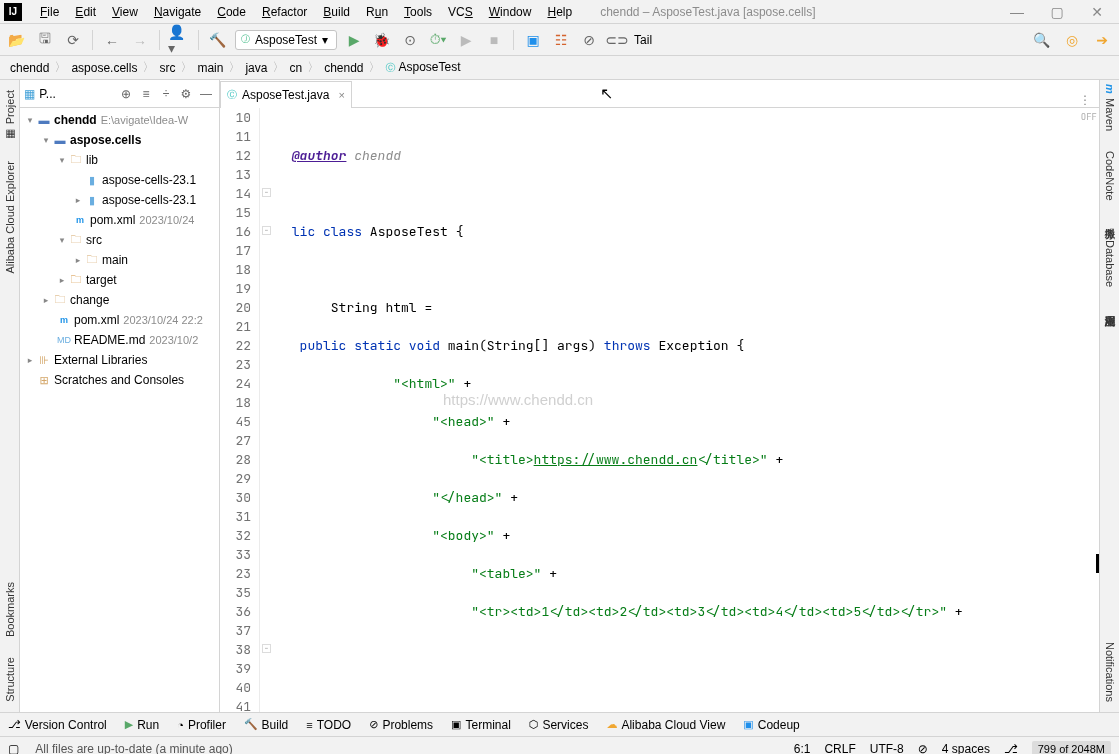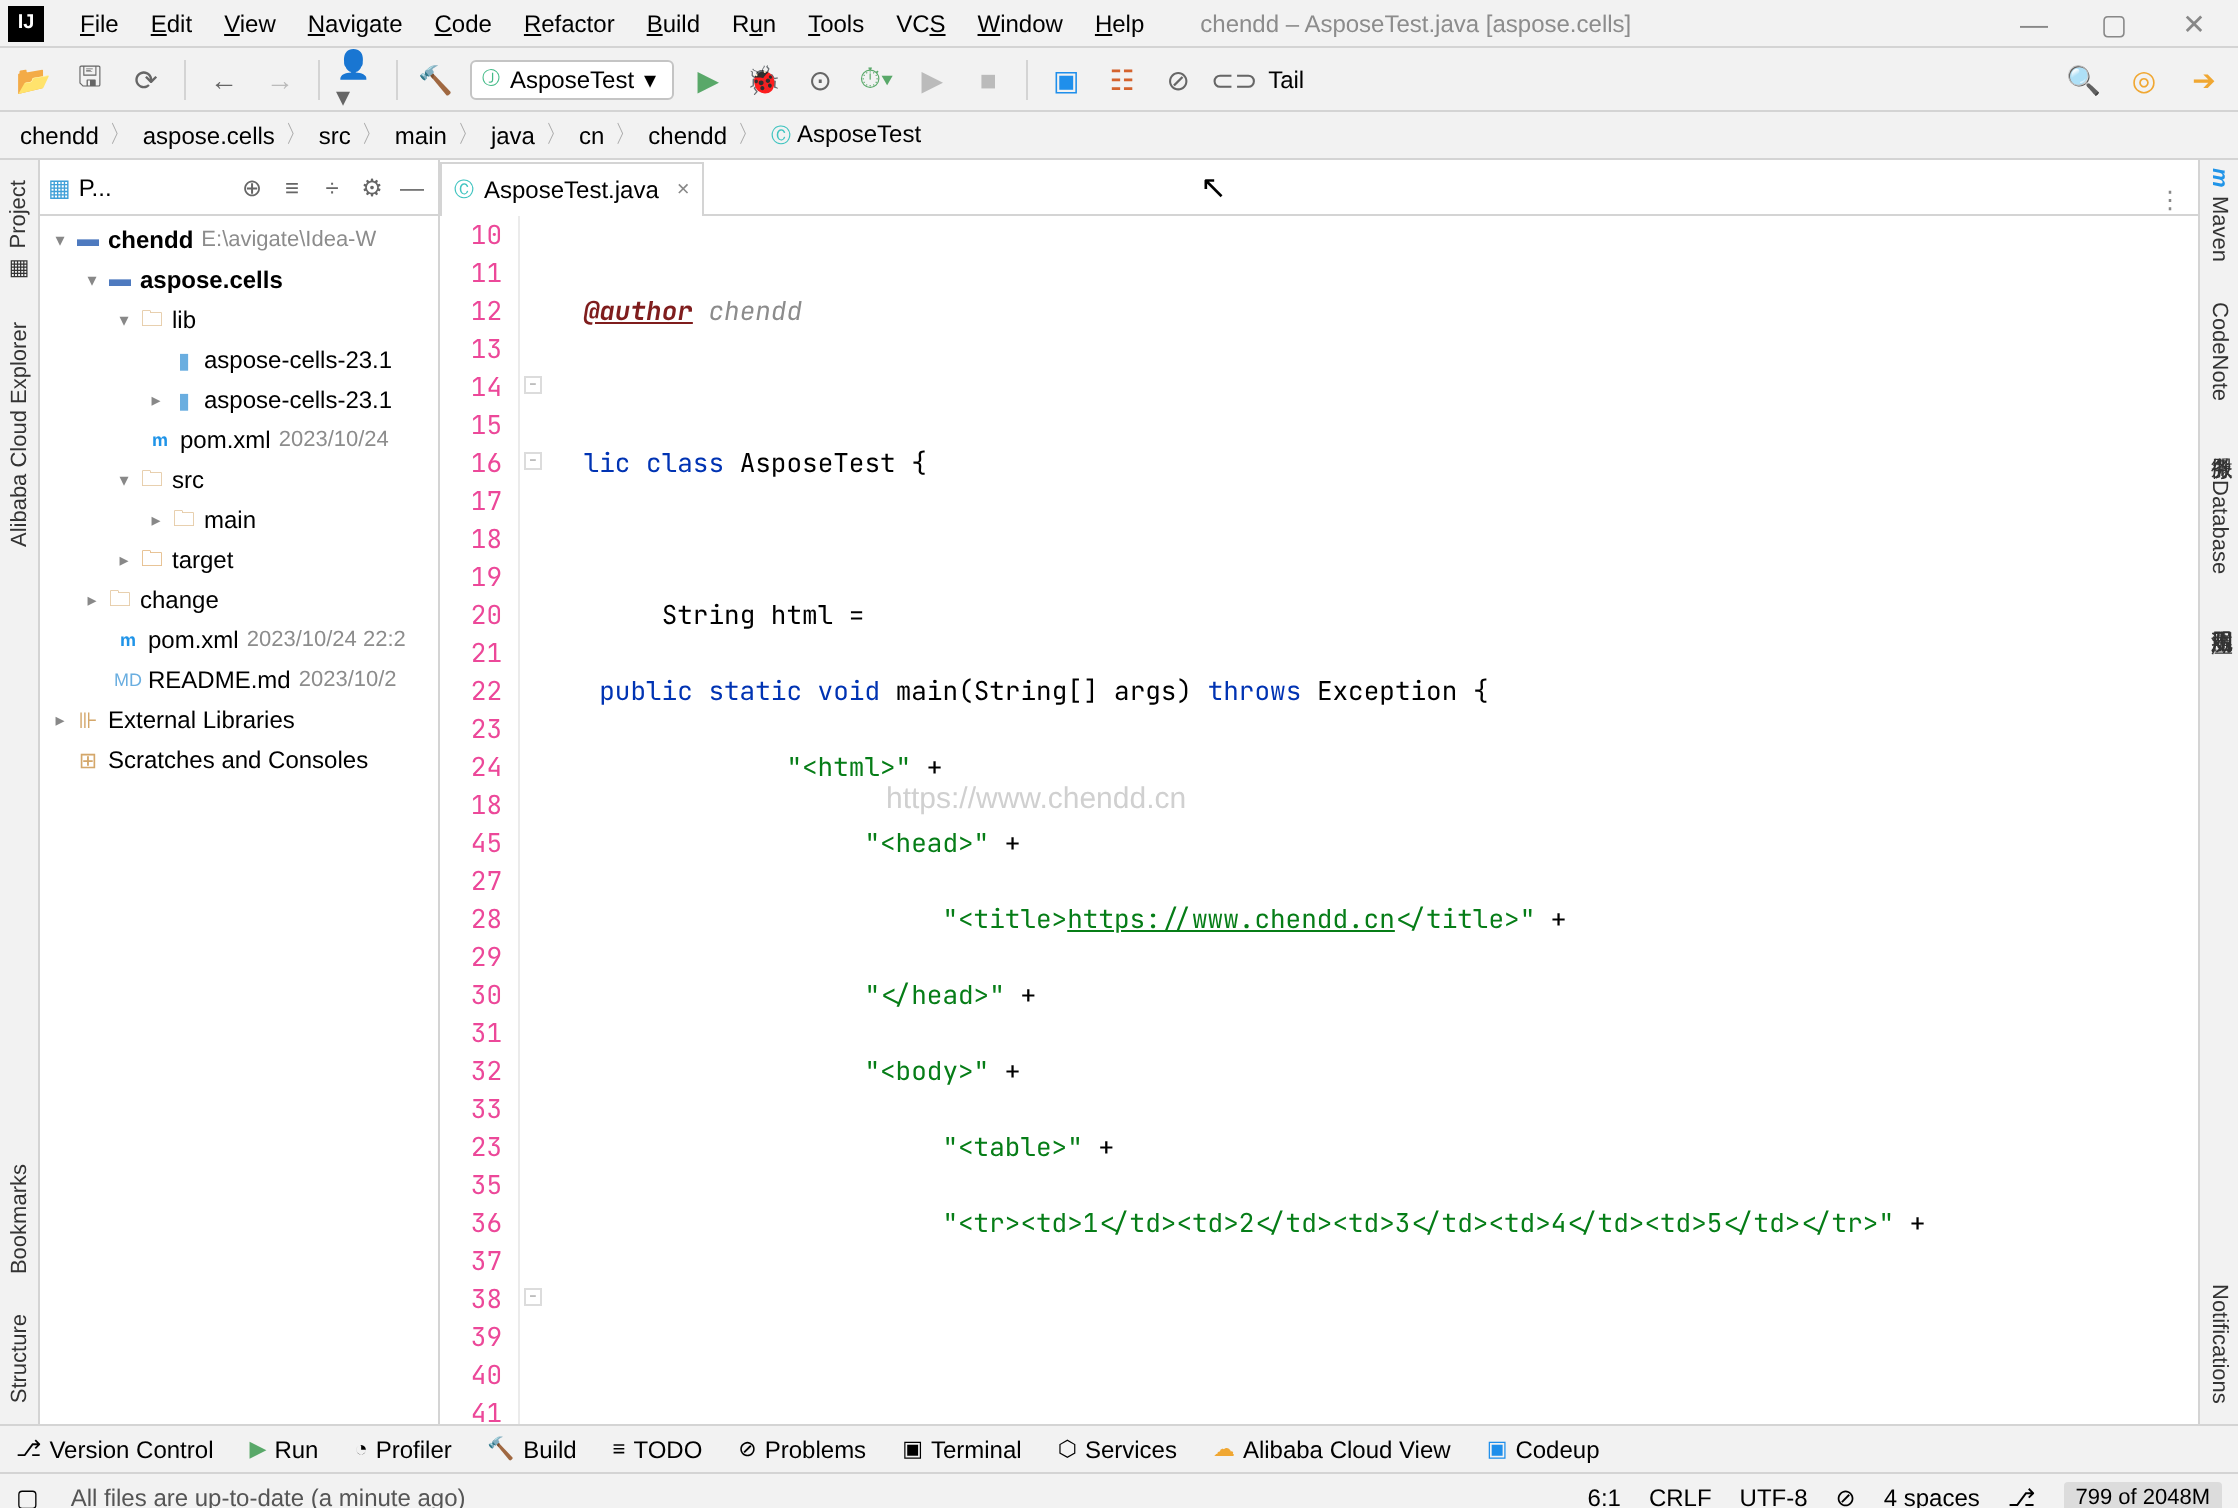--- a/index.html
+++ b/index.html
@@ -49,33 +49,33 @@
 
 .editor-area { flex: 1; background: #fff; display: flex; flex-direction: column; }
 .tabs-row { height: 28px; border-bottom: 1px solid #d4d4d4; display: flex; align-items: flex-end; position: relative; }
 .tab { height: 27px; border: 1px solid #d4d4d4; border-bottom: none; background: #fff; display: flex; align-items: center; padding: 0 6px; gap: 5px; font-size: 12px; position: relative; top: 1px; }
 .tab .j-icon { color: #40c4c0; font-size: 10px; }
 .tab .close { color: #888; font-size: 11px; margin-left: 4px; }
 .tabs-row .more { margin-left: auto; padding: 0 8px; color: #888; cursor: pointer; }
 .cursor { position: absolute; left: 380px; top: 4px; font-size: 16px; color: #000; pointer-events: none; }
 
 .editor-body { flex: 1; display: flex; overflow: hidden; font-family: "JetBrains Mono", Consolas, monospace; font-size: 13px; line-height: 19px; }
-.gutter { width: 40px; background: #fff; color: #ec4899; text-align: right; padding: 0 8px 0 0; border-right: 1px solid #ebebeb; position: relative; }
+.gutter { width: 40px; background: #fff; color: #737373; text-align: right; padding: 0 8px 0 0; border-right: 1px solid #ebebeb; position: relative; }
 .gutter .ln { height: 19px; position: relative; }
 .fold-strip { width: 18px; background: #fff; position: relative; }
 .fold-strip .fbox { position: absolute; left: 2px; font-size: 9px; color: #adadad; border: 1px solid #dcdcdc; width: 9px; height: 9px; line-height: 7px; text-align: center; }
 .indicator-strip { width: 12px; background: #fff; position: relative; }
 .indicator-strip .off { position: absolute; right: 2px; top: 0; font-size: 9px; color: #adadad; }
 .indicator-strip .bar { position: absolute; right: 0; top: 446px; width: 3px; height: 19px; background: #000; }
 .code { flex: 1; padding-left: 6px; white-space: pre; position: relative; overflow: hidden; }
 .code .line { height: 19px; }
 .c-kw { color: #0033b3; }
 .c-str { color: #067d17; }
 .c-doc { color: #8c8c8c; font-style: italic; }
-.c-doctag { color: #7f1d1d; font-weight: bold; text-decoration: underline; font-style: italic; }
+.c-doctag { color: #4c1d95; font-weight: bold; text-decoration: underline; font-style: italic; }
 .c-link { text-decoration: underline; }
 .c-cn { text-decoration: underline; color: #4585be; }
 .watermark { position: absolute; left: 165px; top: 282px; color: #d0d0d0; font-size: 15px; font-family: Arial; pointer-events: none; }
 
 .bottom-bar { height: 24px; background: #f2f2f2; border-top: 1px solid #d4d4d4; display: flex; align-items: center; padding: 0 8px; gap: 18px; font-size: 12px; }
 .bb-item { display: flex; align-items: center; gap: 4px; cursor: pointer; }
 .bb-item .ic { font-size: 11px; }
 .status-bar { height: 24px; background: #f2f2f2; border-top: 1px solid #d4d4d4; display: flex; align-items: center; padding: 0 8px; gap: 16px; font-size: 12px; }
 .status-bar .msg { color: #555; }
 .status-bar .right { margin-left: auto; display: flex; gap: 14px; align-items: center; }
@@ -330,20 +330,24 @@
 
 
 
 
 
 
 
 
 
       </div>
+      <div class="indicator-strip">
+        <span class="off">OFF</span>
+        <span class="bar"></span>
+      </div>
     </div>
   </div>
 
   <div class="right-strip">
     <span class="vlabel">
         <span style="color:#2094e8;font-style:italic;font-weight:bold">m</span> 
         <span>Maven</span>
       </span>
     <span class="vlabel">
         <span>CodeNote</span>

